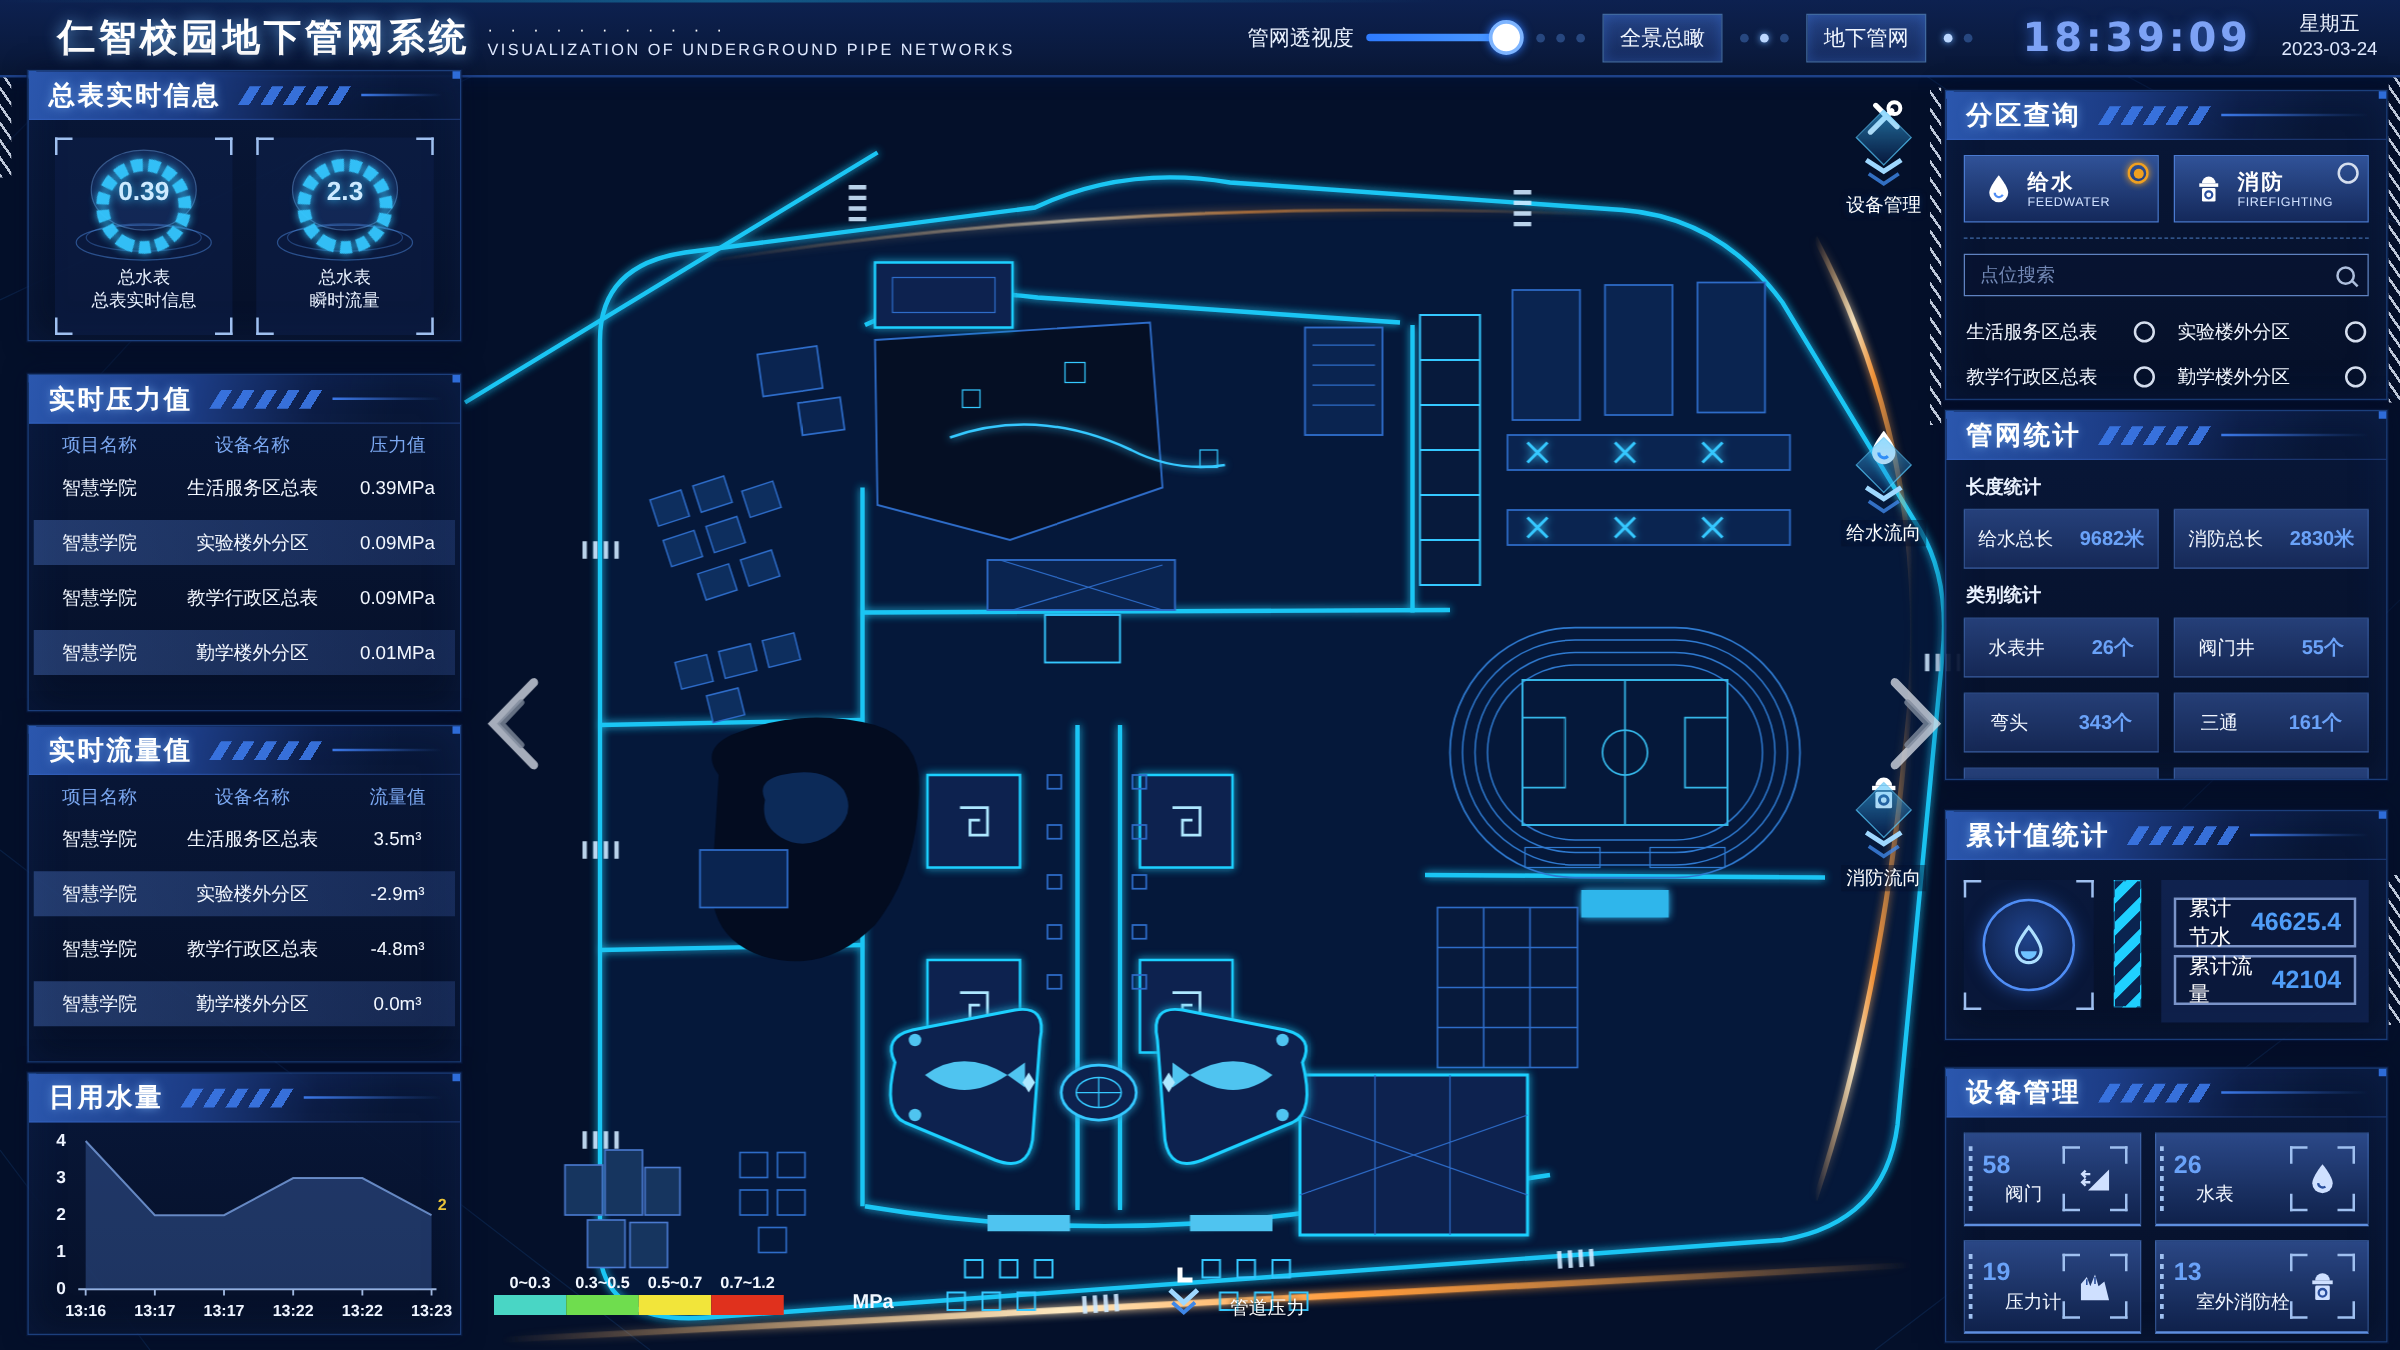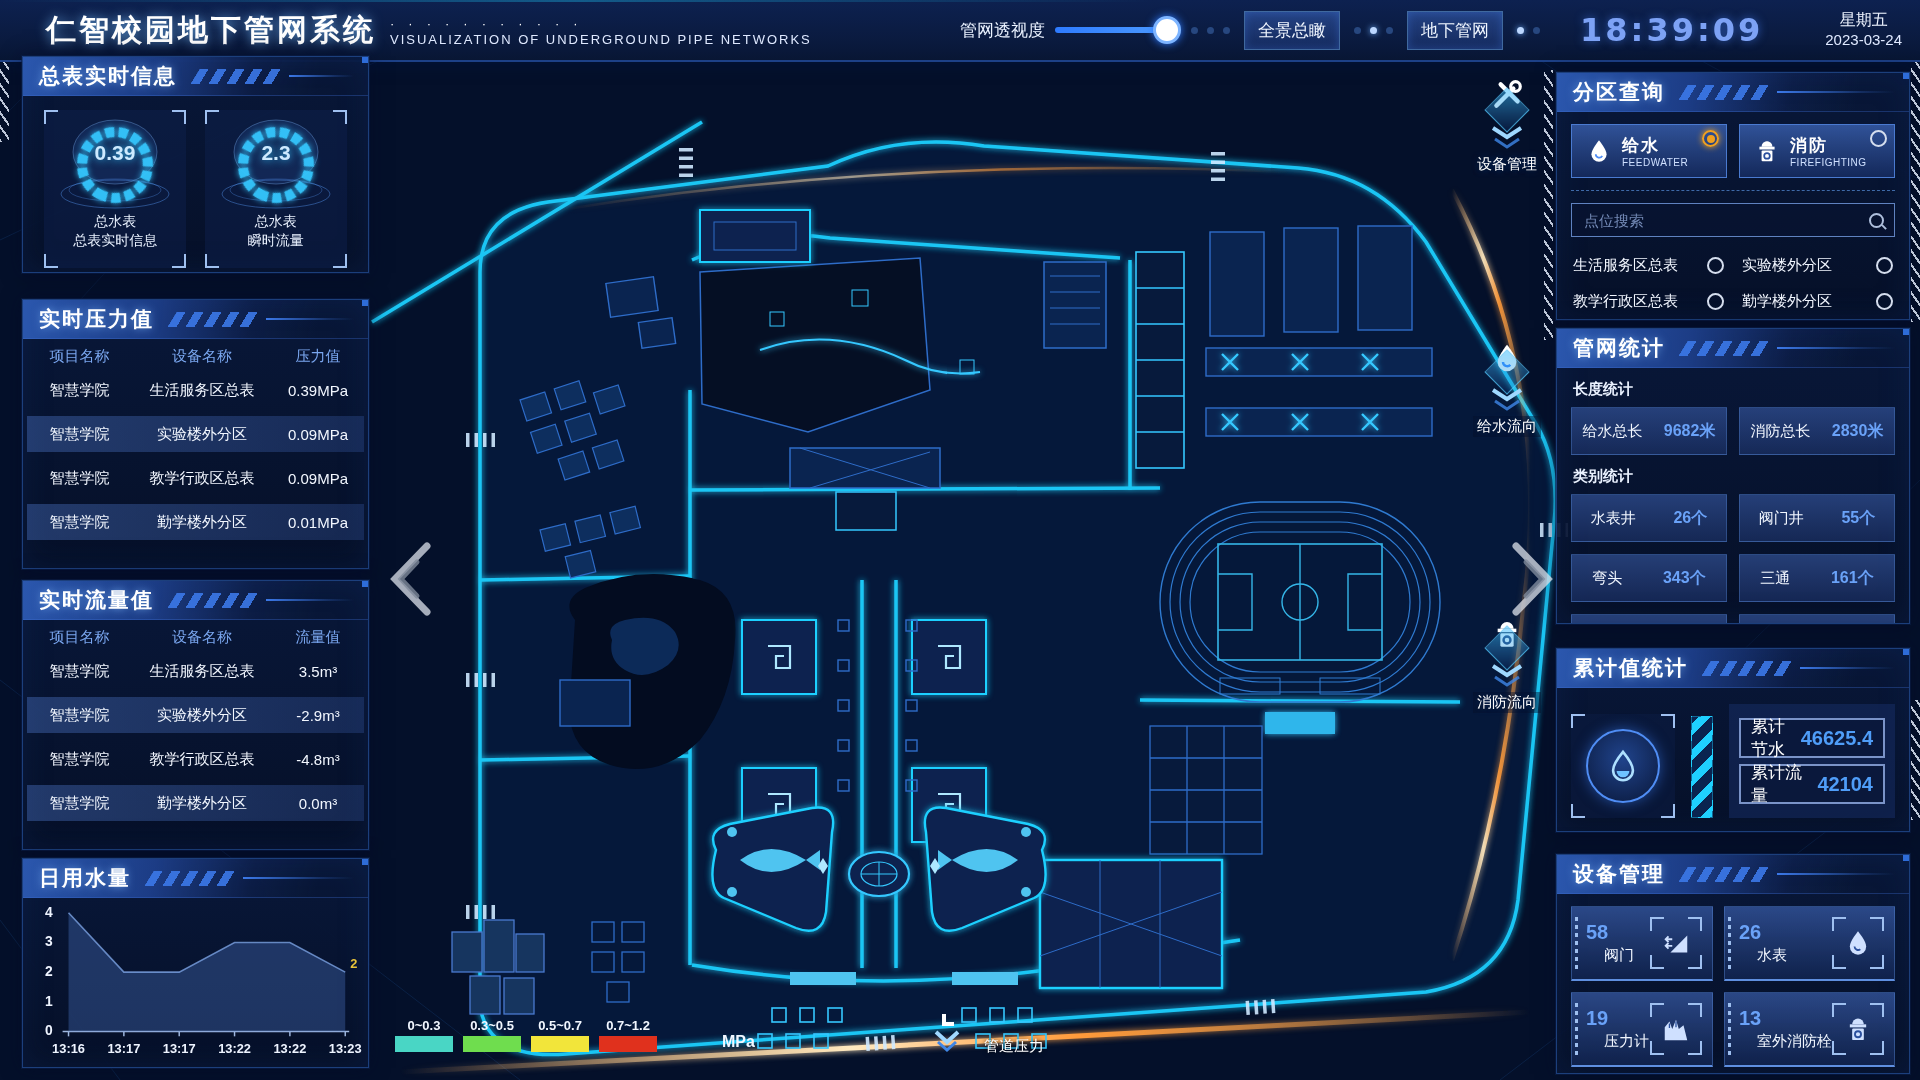--- a/index.html
+++ b/index.html
@@ -25,21 +25,21 @@
   .slider .thumb{position:absolute;right:-4px;top:50%;transform:translateY(-50%);width:22px;height:22px;border-radius:50%;
     background:#fff;border:3px solid #7db4ff;box-shadow:0 0 8px #2e7bff;}
   .dotsep{display:flex;align-items:center;gap:9px;margin:0 4px;}
   .dotsep i{width:7px;height:7px;border-radius:50%;background:#27477f;}
   .dotsep i.lit{background:#bcd7ff;box-shadow:0 0 6px #6fb0ff;}
   .h-btn{font-size:17px;color:#f0f6ff;padding:7px 13px;cursor:pointer;
     background:linear-gradient(180deg,rgba(56,96,180,.55),rgba(26,50,110,.65));
     border:1px solid #40699f;box-shadow:inset 0 0 10px rgba(70,130,240,.35);white-space:nowrap;}
   .h-clock{font-size:32px;color:#7da2f5;letter-spacing:3px;font-weight:bold;margin:0 14px 0 26px;
     text-shadow:0 0 10px rgba(70,130,250,.6);font-family:"DejaVu Sans",sans-serif;}
-  .h-date{display:flex;flex-direction:column;align-items:center;line-height:20px;margin-left:38px;}
+  .h-date{display:flex;flex-direction:column;align-items:center;line-height:20px;}
   .h-week{font-size:16px;color:#eef4ff;}
   .h-day{font-size:15px;color:#dfe9ff;}
   
   .panel{position:absolute;width:345px;background:linear-gradient(180deg,rgba(9,24,58,.93),rgba(6,16,40,.93));
     border:1px solid #1c3f7c;box-shadow:0 0 0 1px rgba(10,30,70,.6),0 0 18px rgba(0,10,40,.6),inset 0 0 30px rgba(20,50,120,.25);
     overflow:hidden;}
   .panel:before,.panel:after{content:"";position:absolute;width:7px;height:7px;background:#2e6cd8;top:-1px;}
   .panel:before{left:-1px;} .panel:after{right:-1px;}
   .ptitle{position:relative;height:38px;display:flex;align-items:center;
     background:linear-gradient(100deg,#2b57ae 0%,#1c3c85 38%,rgba(25,52,115,.25) 66%,transparent 85%);
@@ -103,21 +103,21 @@
   .zitem span{font-size:15px;color:#f2f7ff;white-space:nowrap;}
   .zitem .radio{position:static;}
   
   .sgroup{font-size:15px;color:#eaf2ff;margin:12px 0 8px 16px;font-weight:bold;}
   .sgrid{display:grid;grid-template-columns:1fr 1fr;gap:12px;padding:0 14px;}
   .sbox{height:46px;display:flex;align-items:center;justify-content:space-around;
     background:linear-gradient(180deg,rgba(62,100,180,.55),rgba(33,58,118,.55));border:1px solid rgba(90,140,220,.35);}
   .sbox b{font-size:15px;color:#f2f7ff;font-weight:normal;}
   .sbox span{font-size:16px;color:#6aa2f8;font-weight:bold;}
   
-  .cumrow{display:flex;align-items:flex-end;padding:16px 14px 0;gap:16px;}
+  .cumrow{display:flex;align-items:flex-start;padding:16px 14px 0;gap:16px;}
   .cicon{position:relative;width:104px;height:104px;display:flex;align-items:center;justify-content:center;background:rgba(12,28,66,.6);}
   .ccirc{width:70px;height:70px;border-radius:50%;border:2px solid #4f8df5;display:flex;align-items:center;justify-content:center;
     background:radial-gradient(circle at 50% 40%,rgba(60,120,240,.45),rgba(10,26,64,.2));box-shadow:0 0 14px rgba(60,130,250,.5);}
   .cstripe{width:20px;height:100px;background:repeating-linear-gradient(-45deg,#1fd0ff 0 8px,#0a2450 8px 18px);border:1px solid #1fd0ff66;}
   .cvals{flex:1;background:rgba(24,48,105,.5);padding:8px 10px;}
   .cval{display:flex;align-items:center;justify-content:space-between;height:36px;border:2px solid #7a93c8;
     background:rgba(9,22,54,.7);padding:0 10px;margin:6px 0;}
   .cval b{font-size:17px;color:#fff;font-weight:normal;}
   .cval span{font-size:20px;color:#4f9df8;font-weight:bold;}
   
@@ -131,21 +131,21 @@
   .dnum .n{font-size:20px;color:#6aa2f8;font-weight:bold;}
   .dnum .t{font-size:15px;color:#f2f7ff;margin-top:2px;white-space:nowrap;margin-left:18px;}
   .dicon{position:relative;width:52px;height:52px;display:flex;align-items:center;justify-content:center;}
   
   .mtool{position:absolute;width:90px;display:flex;flex-direction:column;align-items:center;cursor:pointer;}
   .mtool .plat{width:30px;height:30px;transform:rotate(45deg) ;margin-top:-18px;
     background:linear-gradient(135deg,rgba(60,190,255,.55),rgba(20,60,140,.2));border:1px solid #5fd0ff88;}
   .mtool .lbl{margin-top:4px;font-size:15px;color:#fff;text-shadow:0 0 6px #0a3a8a,0 0 3px #000;white-space:nowrap;background:rgba(6,16,40,.45);padding:1px 4px;}
   .navarrow{position:absolute;cursor:pointer;opacity:.9;}
   
-  .legend{position:absolute;left:395px;top:1018px;display:flex;align-items:flex-end;gap:10px;}
+  .legend{position:absolute;left:395px;top:1018px;display:flex;align-items:flex-end;gap:0;}
   .lseg{width:58px;display:flex;flex-direction:column;}
   .lseg b{font-size:13px;color:#f2f7ff;font-weight:bold;text-align:center;margin-bottom:3px;white-space:nowrap;}
   .lseg i{height:16px;}
   .lunit{font-size:16px;color:#f2f7ff;font-weight:bold;margin:0 0 1px 55px;}
   .pipe{position:absolute;left:932px;top:1012px;display:flex;align-items:flex-end;gap:22px;}
   .pipe .lbl{font-size:15px;color:#fff;text-shadow:0 0 5px #000;}
   .hash{position:absolute;background:repeating-linear-gradient(55deg,#dfe8f8 0 2px,transparent 2px 8px);opacity:.85;}
 </style>
 </head>
 <body>

